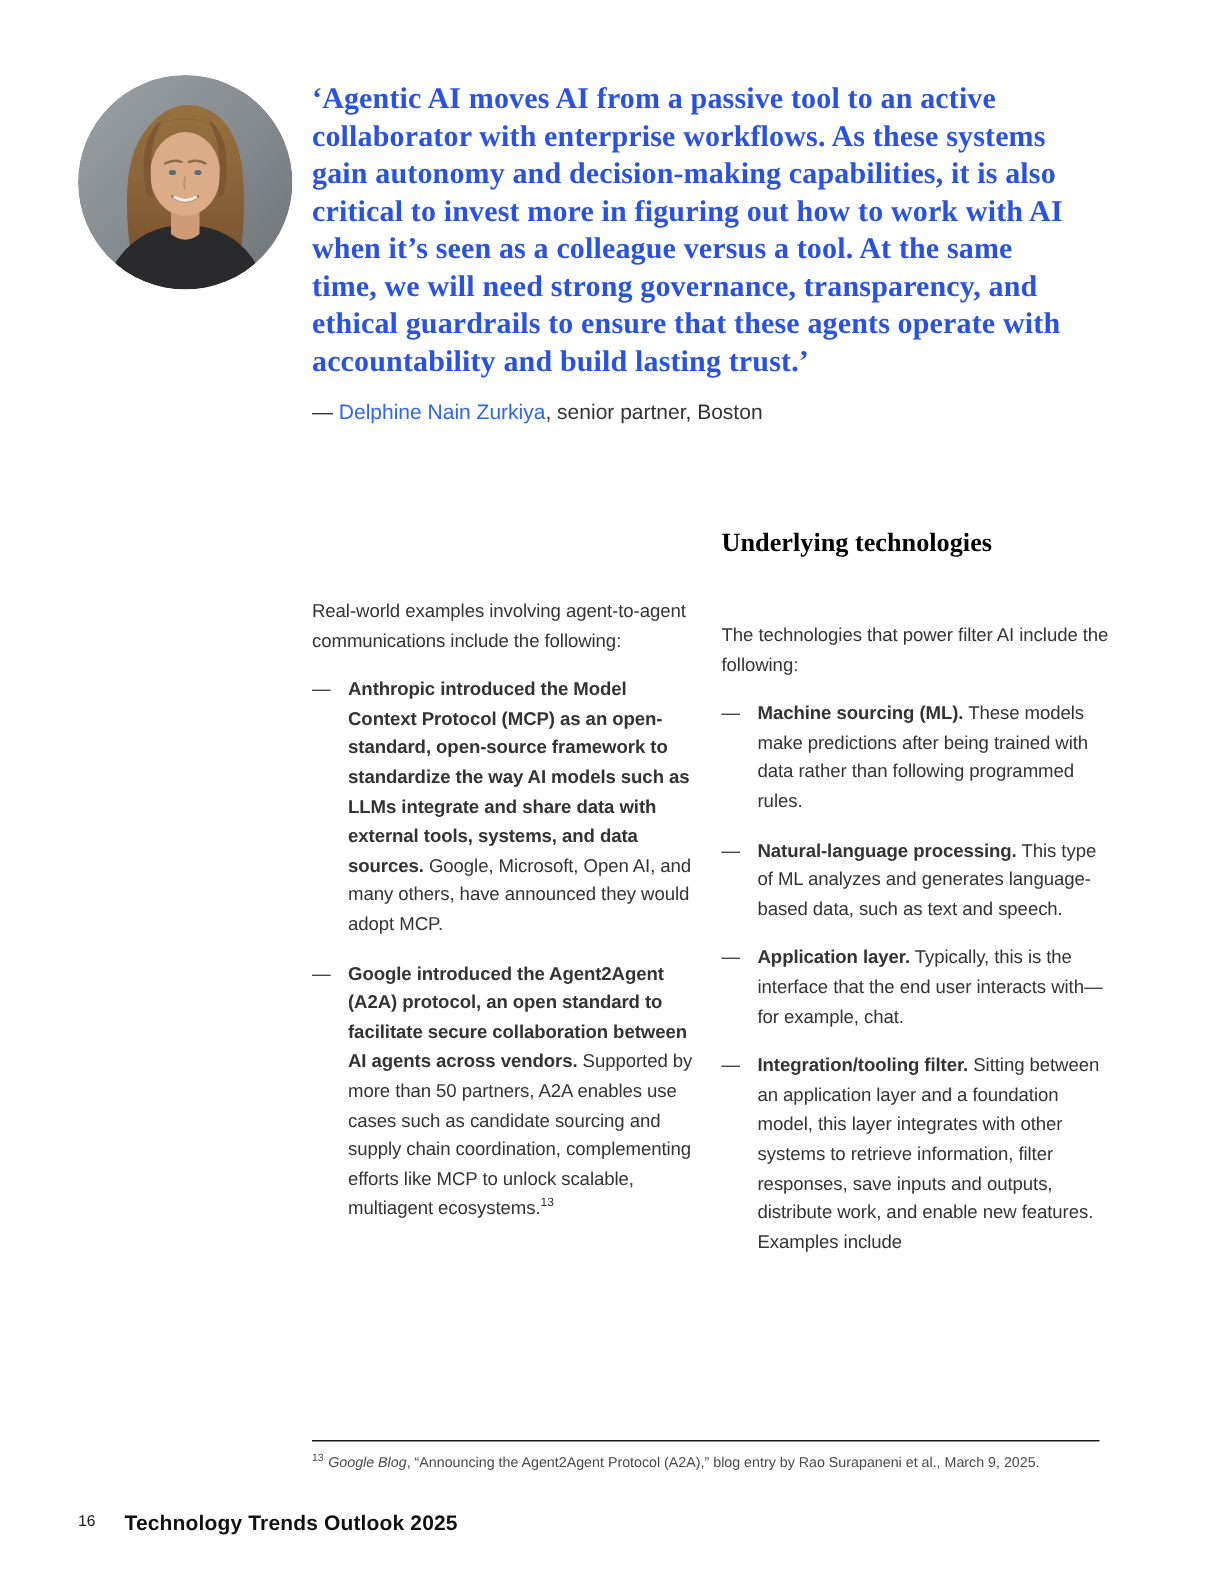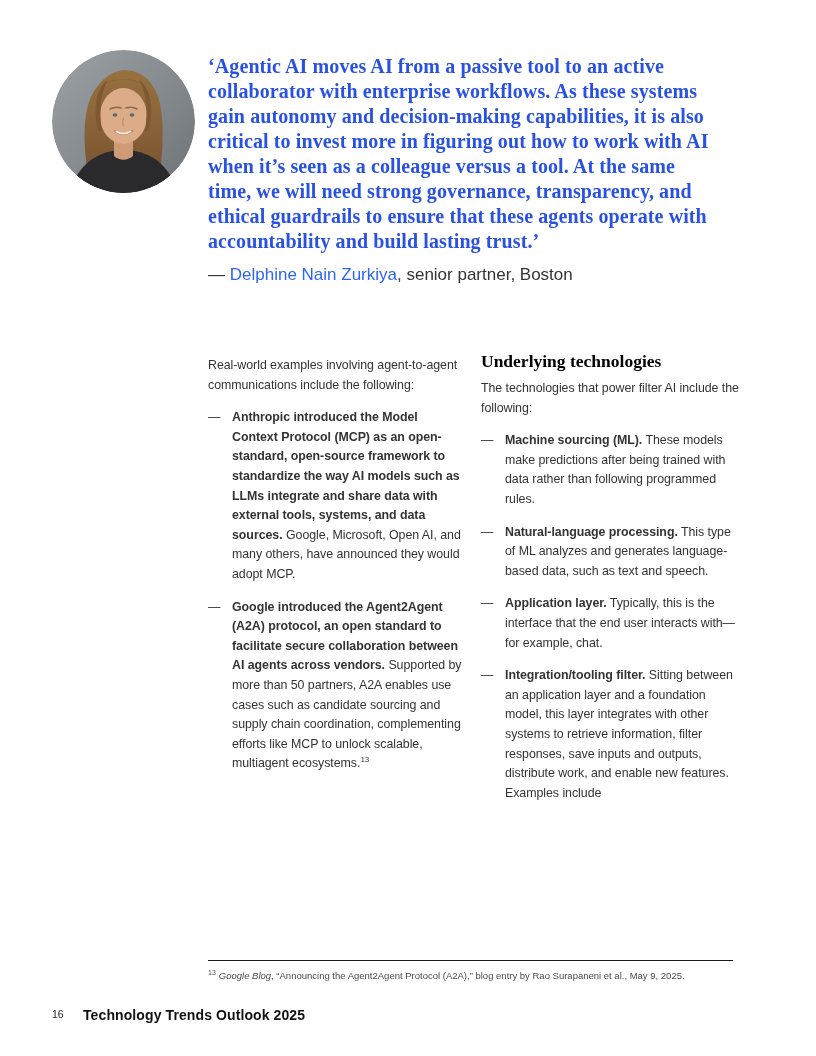--- a/index.html
+++ b/index.html
@@ -36,21 +36,21 @@
     font-weight: 700;
     font-size: 20px;
     line-height: 25px;
     color: #2a52e2;
     letter-spacing: 0.1px;
   }
   .attribution {
     position: absolute;
     left: 208px;
     top: 266px;
-    font-size: 17px;
+    font-size: 14px;
     line-height: 17px;
     color: #333333;
   }
   .attribution a {
     color: #2e66f0;
     text-decoration: none;
   }
 
   
   .col {
@@ -64,21 +64,21 @@
   .col-right { left: 481px; top: 350px; width: 262px; }
   .col-heading {
     font-family: "Liberation Serif", serif;
     font-weight: 700;
     font-size: 17.5px;
     line-height: 22px;
     color: #000000;
     letter-spacing: 0;
     margin-bottom: 7px;
   }
-  .intro { margin-bottom: 6px; }
+  .intro { margin-bottom: 6px; margin-top: 42px; }
   .bullet { display: flex; margin-top: 13px; }
   .bullet .dash { flex: none; width: 24px; }
   .bullet .content { flex: 1; }
   .lead { font-weight: 700; }
   sup.ref { font-size: 8px; vertical-align: super; line-height: 0; }
 
   
   .footnote-rule {
     position: absolute;
     left: 208px;
@@ -207,19 +207,19 @@
     </div>
 
     <div class="bullet">
       <span class="dash">—</span>
       <span class="content"><span class="lead">Integration/tooling filter.</span><span> Sitting between an application layer and a foundation model, this layer integrates with other systems to retrieve information, filter responses, save inputs and outputs, distribute work, and enable new features. Examples include</span></span>
     </div>
   </div>
 
   <div class="footnote-rule"></div>
   <div class="footnote">
-    <sup>13</sup><span class="src">Google Blog</span><span>, “Announcing the Agent2Agent Protocol (A2A),” blog entry by Rao Surapaneni et al., May 9, 2025.</span>
+    <sup>13</sup><span class="src">Google Blog</span><span>, “Announcing the Agent2Agent Protocol (A2A),” blog entry by Rao Surapaneni et al., March 9, 2025.</span>
   </div>
 
   <div class="footer-page">16</div>
   <div class="footer-title">Technology Trends Outlook 2025</div>
 
 </div>
 
 </body></html>

